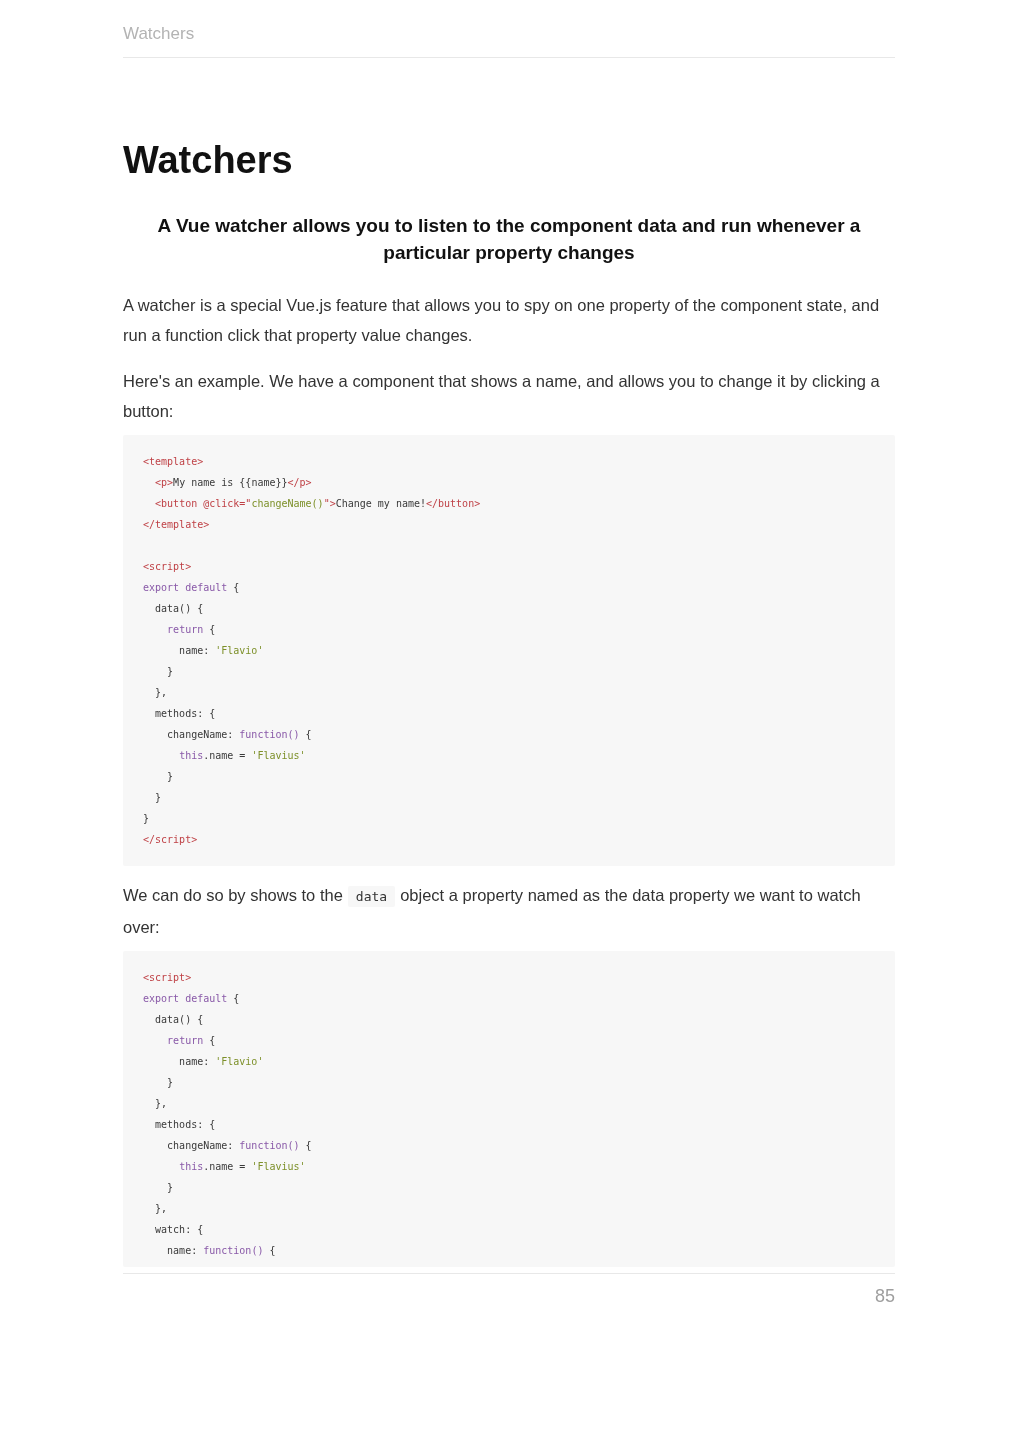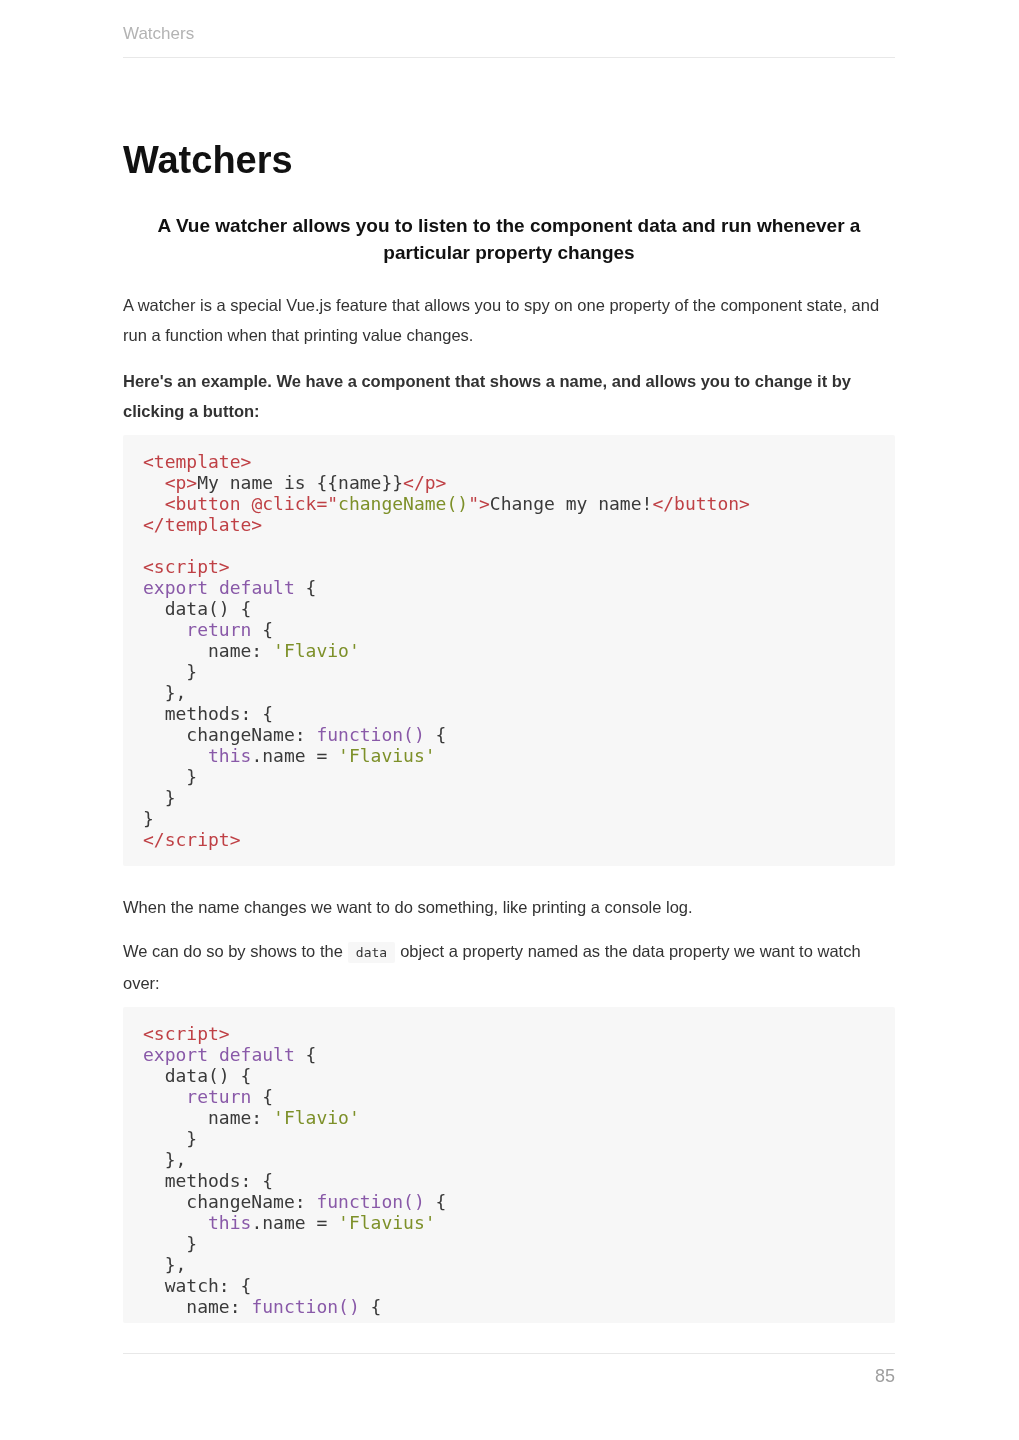--- a/index.html
+++ b/index.html
@@ -43,31 +43,31 @@
     text-align: center;
   }
 
   
   p.body-text {
     font-size: 16.5px;
     line-height: 30px;
     color: #333333;
   }
   .p-intro   { margin-top: 24px; }
-  .p-example { margin-top: 16px; font-weight: bold; }
+  .p-example { margin-top: 16px; }
   .p-console { margin-top: 26px; }
   .p-watch   { margin-top: 14px; }
 
   
   pre.code-block {
     margin-top: 9px;
     background: var(--c-bg, #f7f7f7);
     padding: 16px 20px;
     font-family: "DejaVu Sans Mono", monospace;
-    font-size: 18px;
+    font-size: 10px;
     border-radius: 2px;
   }
   pre.code-block.clipped {
     max-height: 316px;
     overflow: hidden;
   }
   .code-line {
     white-space: pre;
     line-height: 21px;
     min-height: 21px;
@@ -84,21 +84,21 @@
     font-size: 13px;
     background: var(--c-bg, #f7f7f7);
     color: #333333;
     padding: 3px 8px;
     margin: 0 5px;
     border-radius: 2px;
   }
 
   
   .page-footer {
-    margin-top: 30px;
+    margin-top: 6px;
     border-top: 1px solid #e8e8e8;
     padding-top: 12px;
     text-align: right;
     font-size: 18px;
     color: #9e9e9e;
   }
 </style>
 </head>
 <body>
 
@@ -107,27 +107,26 @@
   <header class="running-header">
     <span>Watchers</span>
   </header>
 
   <main>
 
     <h1 class="page-title">Watchers</h1>
 
     <h2 class="article-subtitle">A Vue watcher allows you to listen to the component data and run whenever a particular property changes</h2>
 
-    <p class="body-text p-intro">A watcher is a special Vue.js feature that allows you to spy on one property of the component state, and run a function when that printing value changes.</p>
+    <p class="body-text p-intro">A watcher is a special Vue.js feature that allows you to spy on one property of the component state, and run a function click that property value changes.</p>
 
     <p class="body-text p-example">Here's an example. We have a component that shows a name, and allows you to change it by clicking a button:</p>
 
     <pre class="code-block"><div class="code-line"><span class="tok-tag">&lt;template&gt;</span></div><div class="code-line"><span class="tok-plain">  </span><span class="tok-tag">&lt;p&gt;</span><span class="tok-plain">My name is {{name}}</span><span class="tok-tag">&lt;/p&gt;</span></div><div class="code-line"><span class="tok-plain">  </span><span class="tok-tag">&lt;button @click="</span><span class="tok-str">changeName()</span><span class="tok-tag">"&gt;</span><span class="tok-plain">Change my name!</span><span class="tok-tag">&lt;/button&gt;</span></div><div class="code-line"><span class="tok-tag">&lt;/template&gt;</span></div><div class="code-line"></div><div class="code-line"><span class="tok-tag">&lt;script&gt;</span></div><div class="code-line"><span class="tok-kw">export</span><span class="tok-plain"> </span><span class="tok-kw">default</span><span class="tok-plain"> {</span></div><div class="code-line"><span class="tok-plain">  data() {</span></div><div class="code-line"><span class="tok-plain">    </span><span class="tok-kw">return</span><span class="tok-plain"> {</span></div><div class="code-line"><span class="tok-plain">      name: </span><span class="tok-str">'Flavio'</span></div><div class="code-line"><span class="tok-plain">    }</span></div><div class="code-line"><span class="tok-plain">  },</span></div><div class="code-line"><span class="tok-plain">  methods: {</span></div><div class="code-line"><span class="tok-plain">    changeName: </span><span class="tok-kw">function()</span><span class="tok-plain"> {</span></div><div class="code-line"><span class="tok-plain">      </span><span class="tok-kw">this</span><span class="tok-plain">.name = </span><span class="tok-str">'Flavius'</span></div><div class="code-line"><span class="tok-plain">    }</span></div><div class="code-line"><span class="tok-plain">  }</span></div><div class="code-line"><span class="tok-plain">}</span></div><div class="code-line"><span class="tok-tag">&lt;/script&gt;</span></div></pre>
 
-    <p class="body-text p-console">When the name changes we want to do something, like printing a console log.</p>
 
     <p class="body-text p-watch"><span>We can do so by shows to the</span><code class="inline-code">data</code><span>object a property named as the data property we want to watch over:</span></p>
 
     <pre class="code-block clipped"><div class="code-line"><span class="tok-tag">&lt;script&gt;</span></div><div class="code-line"><span class="tok-kw">export</span><span class="tok-plain"> </span><span class="tok-kw">default</span><span class="tok-plain"> {</span></div><div class="code-line"><span class="tok-plain">  data() {</span></div><div class="code-line"><span class="tok-plain">    </span><span class="tok-kw">return</span><span class="tok-plain"> {</span></div><div class="code-line"><span class="tok-plain">      name: </span><span class="tok-str">'Flavio'</span></div><div class="code-line"><span class="tok-plain">    }</span></div><div class="code-line"><span class="tok-plain">  },</span></div><div class="code-line"><span class="tok-plain">  methods: {</span></div><div class="code-line"><span class="tok-plain">    changeName: </span><span class="tok-kw">function()</span><span class="tok-plain"> {</span></div><div class="code-line"><span class="tok-plain">      </span><span class="tok-kw">this</span><span class="tok-plain">.name = </span><span class="tok-str">'Flavius'</span></div><div class="code-line"><span class="tok-plain">    }</span></div><div class="code-line"><span class="tok-plain">  },</span></div><div class="code-line"><span class="tok-plain">  watch: {</span></div><div class="code-line"><span class="tok-plain">    name: </span><span class="tok-kw">function()</span><span class="tok-plain"> {</span></div></pre>
 
   </main>
 
   <footer class="page-footer">
     <span class="page-number">85</span>
   </footer>

